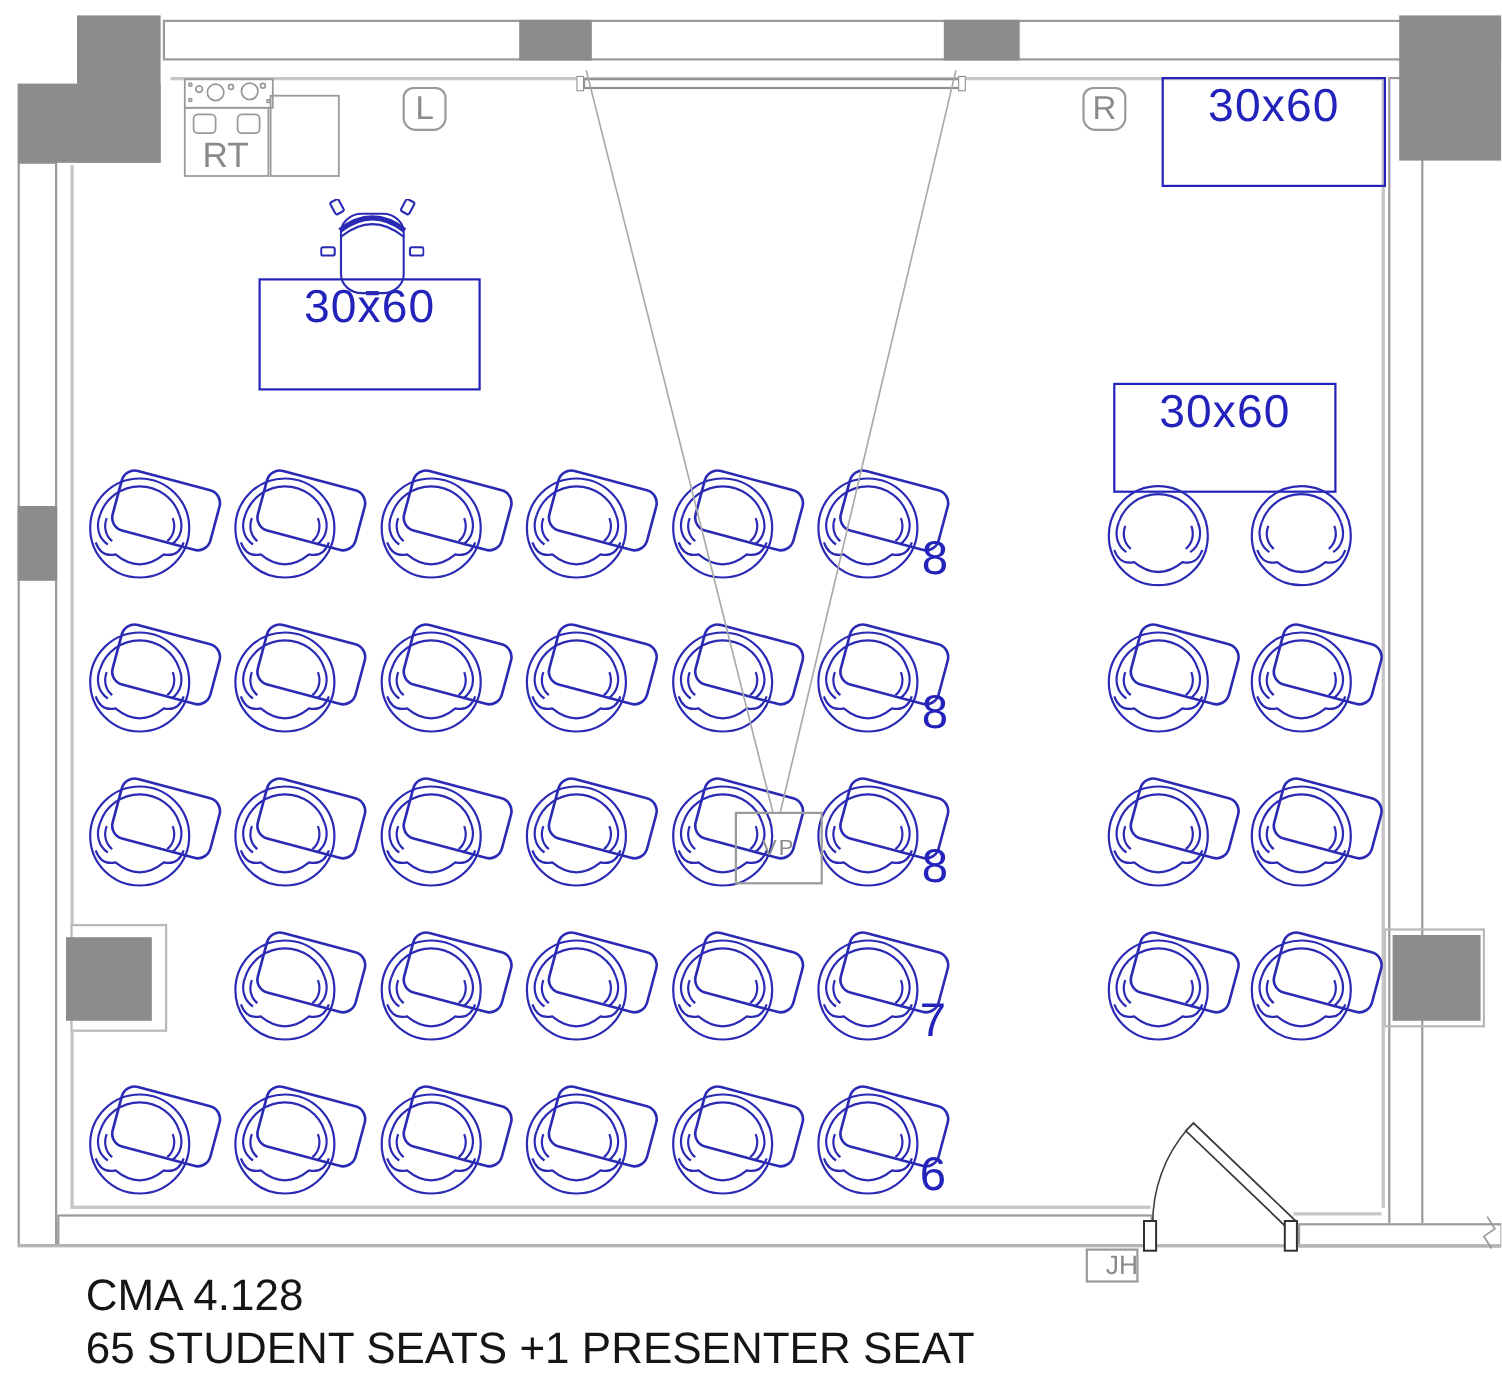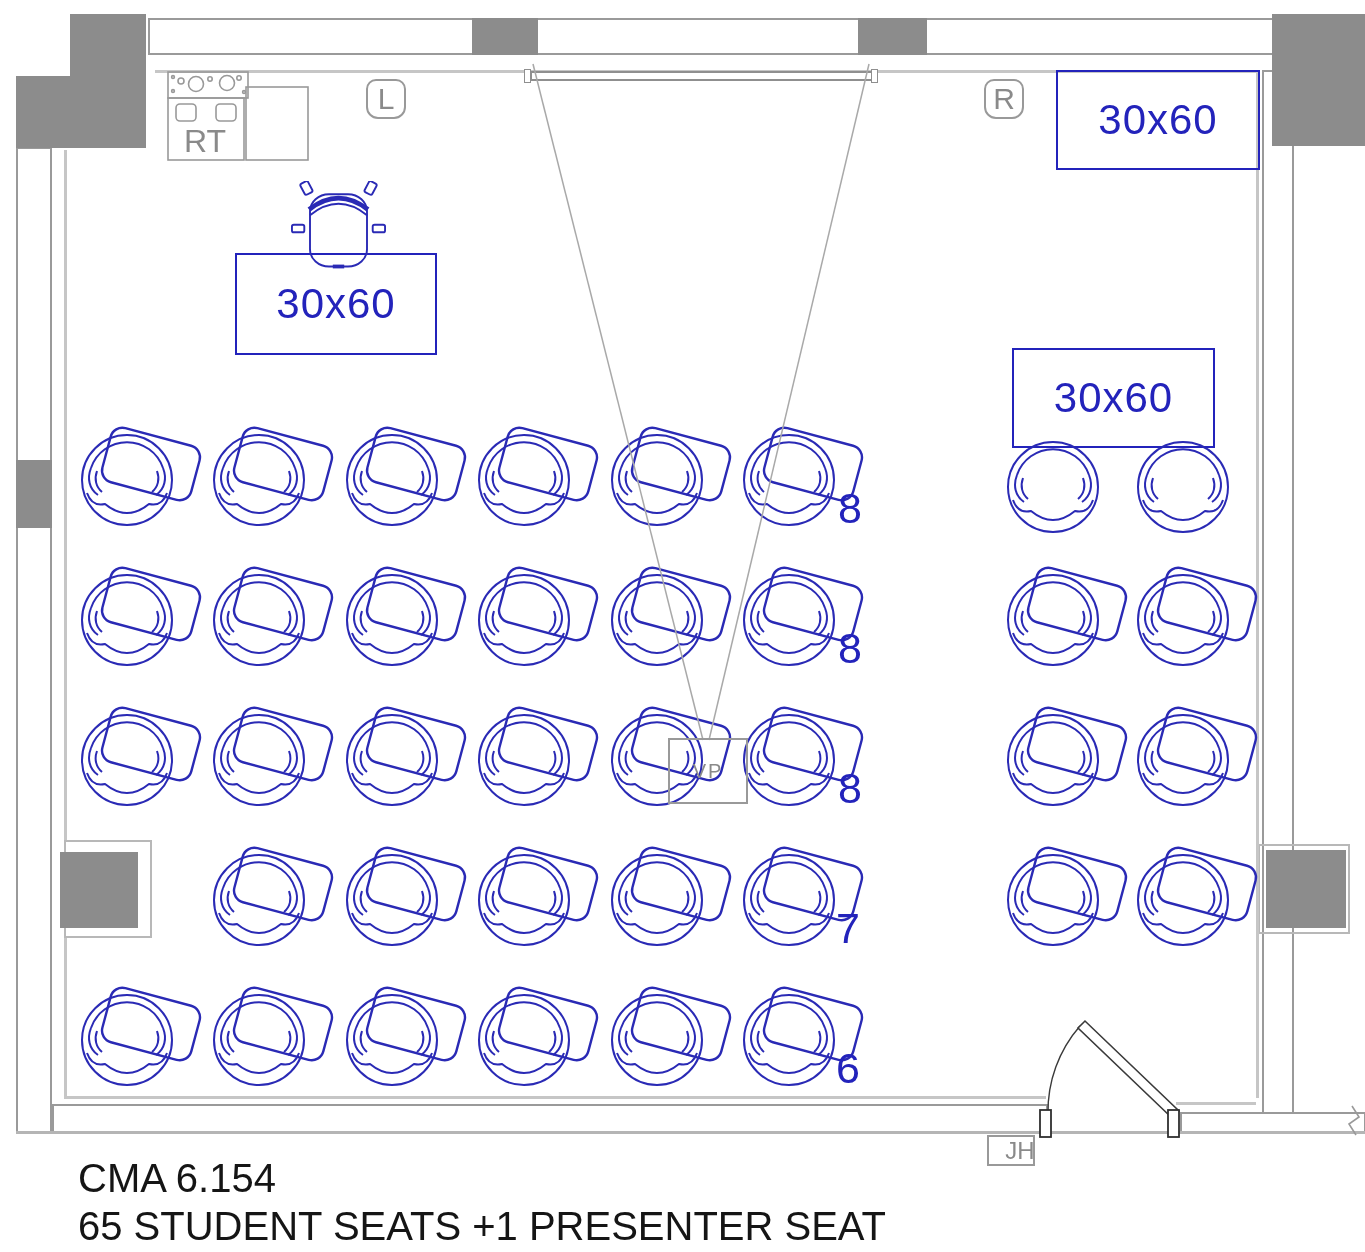--- a/index.html
+++ b/index.html
@@ -8,21 +8,21 @@
     font-family:"Liberation Sans", sans-serif;
   }
   
   .wall-band{position:absolute;background:#ffffff;border:2px solid #9a9a9a;box-sizing:border-box;z-index:1;}
   .wall-block{position:absolute;background:#8c8c8c;z-index:2;}
   .boundary{position:absolute;background:#c6c6c6;z-index:1;}
   .jog-outline{position:absolute;border:2px solid #b8b8b8;box-sizing:border-box;z-index:1;}
   
   .table{
     position:absolute;border:2px solid #2323bb;box-sizing:border-box;background:transparent;
-    display:flex;align-items:center;justify-content:center;z-index:3;
+    display:flex;justify-content:center;z-index:3;
   }
   .table span{color:#2323bb;font-size:42px;letter-spacing:1px;}
   .chair-svg{position:absolute;z-index:4;}
   .rownum{
     position:absolute;color:#2323bb;font-size:43px;z-index:6;
     transform:translate(-50%,-50%);line-height:1;
   }
   
   .tagbox{
     position:absolute;border:2px solid #999;box-sizing:border-box;color:#8a8a8a;
@@ -285,16 +285,16 @@
     </g>
     <g>
       <path d="M1048 1114 A130 130 0 0 1 1080 1026" fill="none" stroke="#3a3a3a" stroke-width="1.4"></path>
       <polygon points="1172,1118 1078,1028 1085,1021 1179,1111" fill="#ffffff" stroke="#3a3a3a" stroke-width="1.6"></polygon>
       <rect x="1040" y="1110" width="11" height="27" fill="#ffffff" stroke="#2f2f2f" stroke-width="1.8"></rect>
       <rect x="1168" y="1110" width="11" height="27" fill="#ffffff" stroke="#2f2f2f" stroke-width="1.8"></rect>
     </g>
     <path d="M1352 1106 l7 11 l-10 7 l7 11" fill="none" stroke="#999" stroke-width="1.6"></path>
   </svg>
 
-  <div class="title-text" style="left:78px;top:1158px;">CMA 6.154</div>
+  <div class="title-text" style="left:78px;top:1158px;">CMA 4.128</div>
   <div class="title-text" style="left:78px;top:1206px;">65 STUDENT SEATS +1 PRESENTER SEAT</div>
 
 </div>
 
 </body></html>

